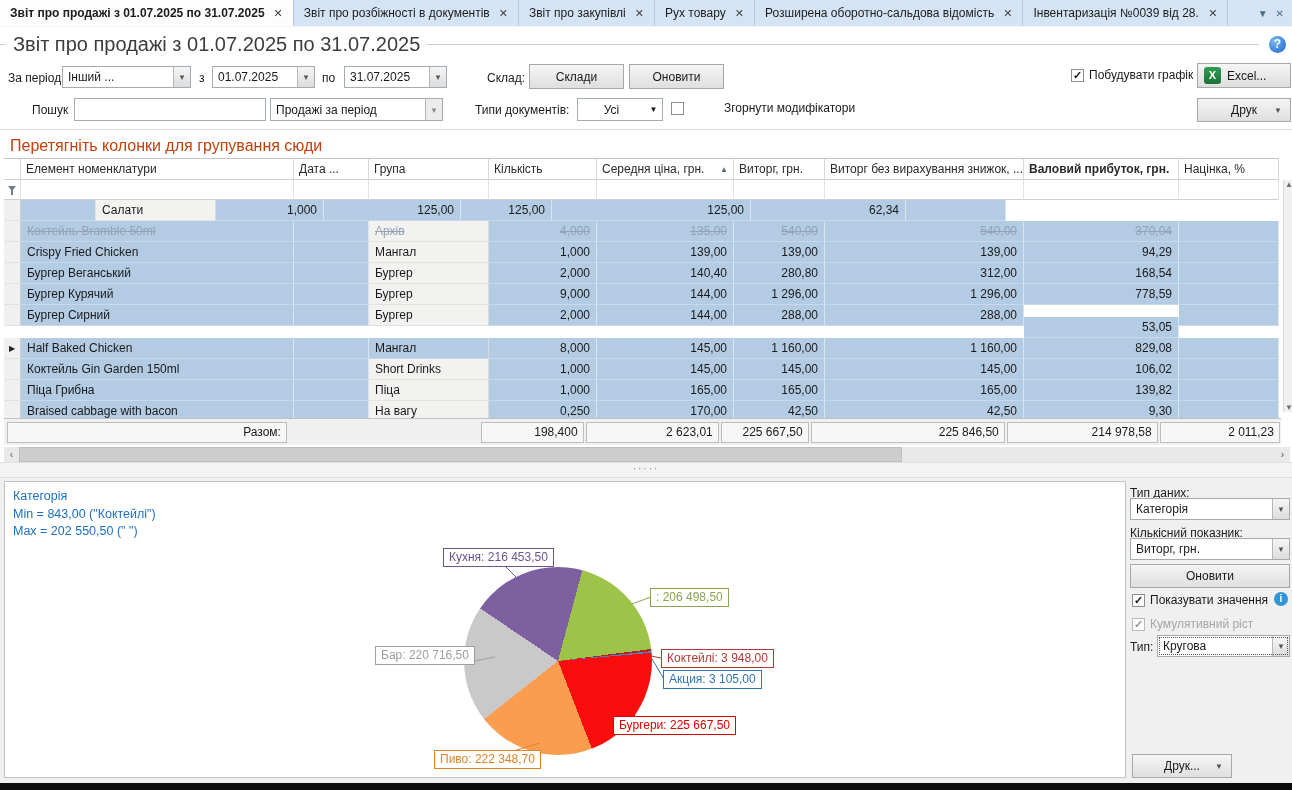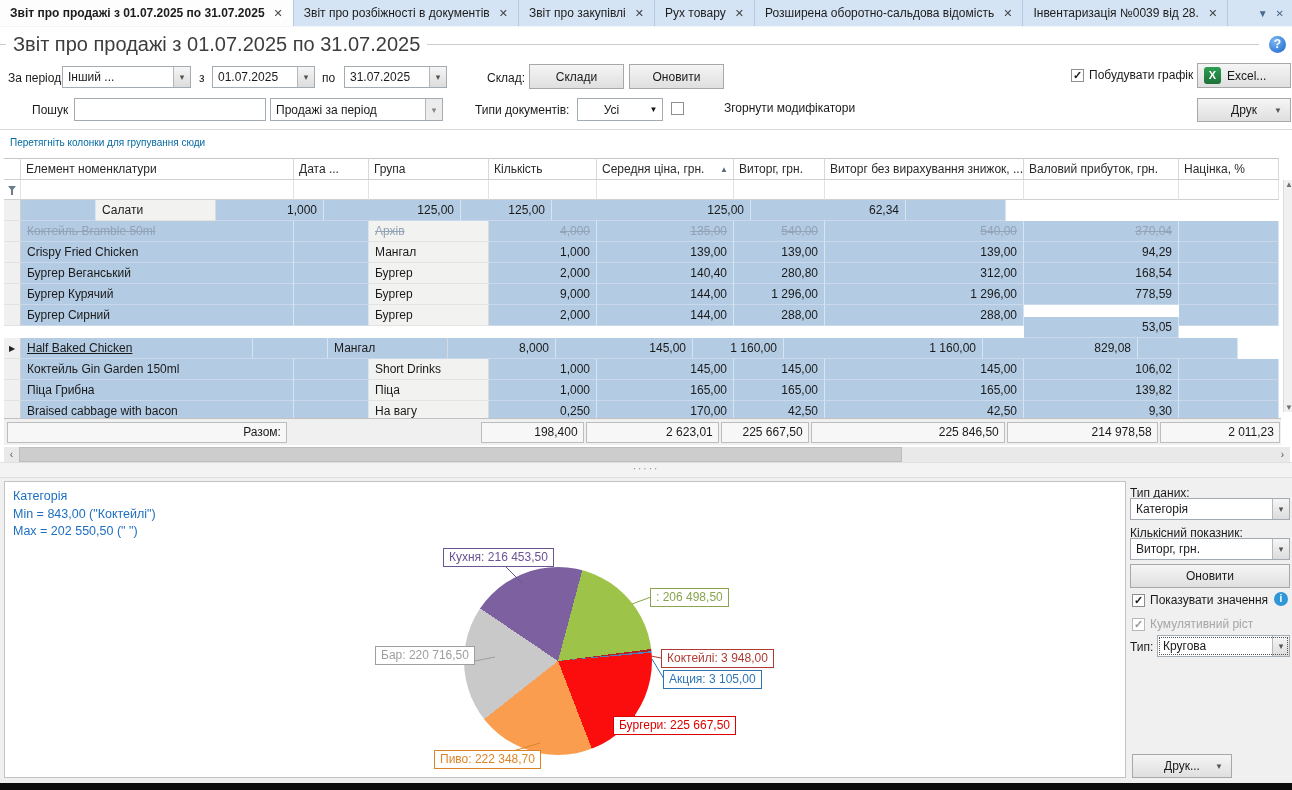--- a/index.html
+++ b/index.html
@@ -43,21 +43,21 @@
          font-size:12px; color:#1a1a1a; display:flex; align-items:center; justify-content:center; gap:6px; cursor:default; }
   .btn .dd { font-size:8px; color:#555; position:absolute; right:8px; }
   .xl-ico { width:17px; height:17px; background:linear-gradient(#2e9e53,#1c7138); border-radius:3px; color:#fff;
             font-weight:bold; font-size:11px; text-align:center; line-height:17px; }
   .cb { position:absolute; display:flex; align-items:center; gap:5px; }
   .cb .box { width:13px; height:13px; border:1px solid #8e8e8e; background:#fff; font-size:11px; font-weight:bold;
              line-height:11px; text-align:center; color:#1a1a1a; }
   .cb.disabled .box { border-color:#b9b9b9; color:#9b9b9b; }
   .cb.disabled .lbl { color:#a6a6a6; }
   
-  .group-hint { position:absolute; left:10px; top:137px; color:#0369a1; font-size:10px; }
+  .group-hint { position:absolute; left:10px; top:137px; color:#c2410c; font-size:16px; }
   .grid-topline { position:absolute; top:129px; left:0; right:0; height:1px; background:#dadada; }
   .grid { position:absolute; left:4px; top:158px; }
   .grow { display:flex; }
   .c { height:21px; line-height:20px; border-right:1px solid #d9e4f1; border-bottom:1px solid #c9d8ea;
        background:#b3cbe3; overflow:hidden; white-space:nowrap; }
   .c.txt { padding-left:6px; }
   .c.num { text-align:right; padding-right:6px; }
   .c.selc { background:#f0f0f0; border-right:1px solid #cfcfcf; border-bottom:1px solid #e2e2e2;
             text-align:center; font-size:8px; color:#222; line-height:21px; }
   .c.grp { background:#f2f2f0; border-right:1px solid #dadad8; border-bottom:1px solid #e3e3e1; padding-left:6px; }
@@ -209,21 +209,21 @@
   <div class="grid">
     <div class="grow hrow" id="gridhead">
         <div class="hc" style="width: 17px;"></div>
         <div class="hc" style="width: 273px;">Елемент номенклатури</div>
         <div class="hc" style="width: 75px;">Дата ...</div>
         <div class="hc" style="width: 120px;">Група</div>
         <div class="hc" style="width: 108px;">Кількість</div>
         <div class="hc" style="width: 137px;">Середня ціна, грн.<span class="sort">▲</span></div>
         <div class="hc" style="width: 91px;">Виторг, грн.</div>
         <div class="hc" style="width: 199px;">Виторг без вирахування знижок, ...</div>
-        <div class="hc" style="width: 155px;">Валовий прибуток, грн.</div>
+        <div class="hc" style="width: 155px; font-weight: bold;">Валовий прибуток, грн.</div>
         <div class="hc" style="width: 100px;">Націнка, %</div>
       </div>
     <div class="grow frow" id="gridfilter">
         <div class="fc" style="width: 17px;">
           <div class="funnel"></div>
         </div>
         <div class="fc" style="width: 273px;"></div>
         <div class="fc" style="width: 75px;"></div>
         <div class="fc" style="width: 120px;"></div>
         <div class="fc" style="width: 108px;"></div>
@@ -300,21 +300,21 @@
           <div class="c grp" style="width: 120px;">Бургер</div>
           <div class="c num" style="width: 108px;">2,000</div>
           <div class="c num" style="width: 137px;">144,00</div>
           <div class="c num" style="width: 91px;">288,00</div>
           <div class="c num" style="width: 199px;">288,00</div>
           <div class="c num" style="width: 155px; margin-top: 12px;">53,05</div>
           <div class="c num" style="width: 100px;"></div>
         </div>
         <div class="grow">
           <div class="c selc" style="width: 17px;">▶</div>
-          <div class="c txt" style="width: 232px; text-decoration: underline;">Half Baked Chicken</div>
+          <div class="c txt" style="width: 273px;">Half Baked Chicken</div>
           <div class="c" style="width: 75px;"></div>
           <div class="c grp hl" style="width: 120px;">Мангал</div>
           <div class="c num" style="width: 108px;">8,000</div>
           <div class="c num" style="width: 137px;">145,00</div>
           <div class="c num" style="width: 91px;">1 160,00</div>
           <div class="c num" style="width: 199px;">1 160,00</div>
           <div class="c num" style="width: 155px;">829,08</div>
           <div class="c num" style="width: 100px;"></div>
         </div>
         <div class="grow">

